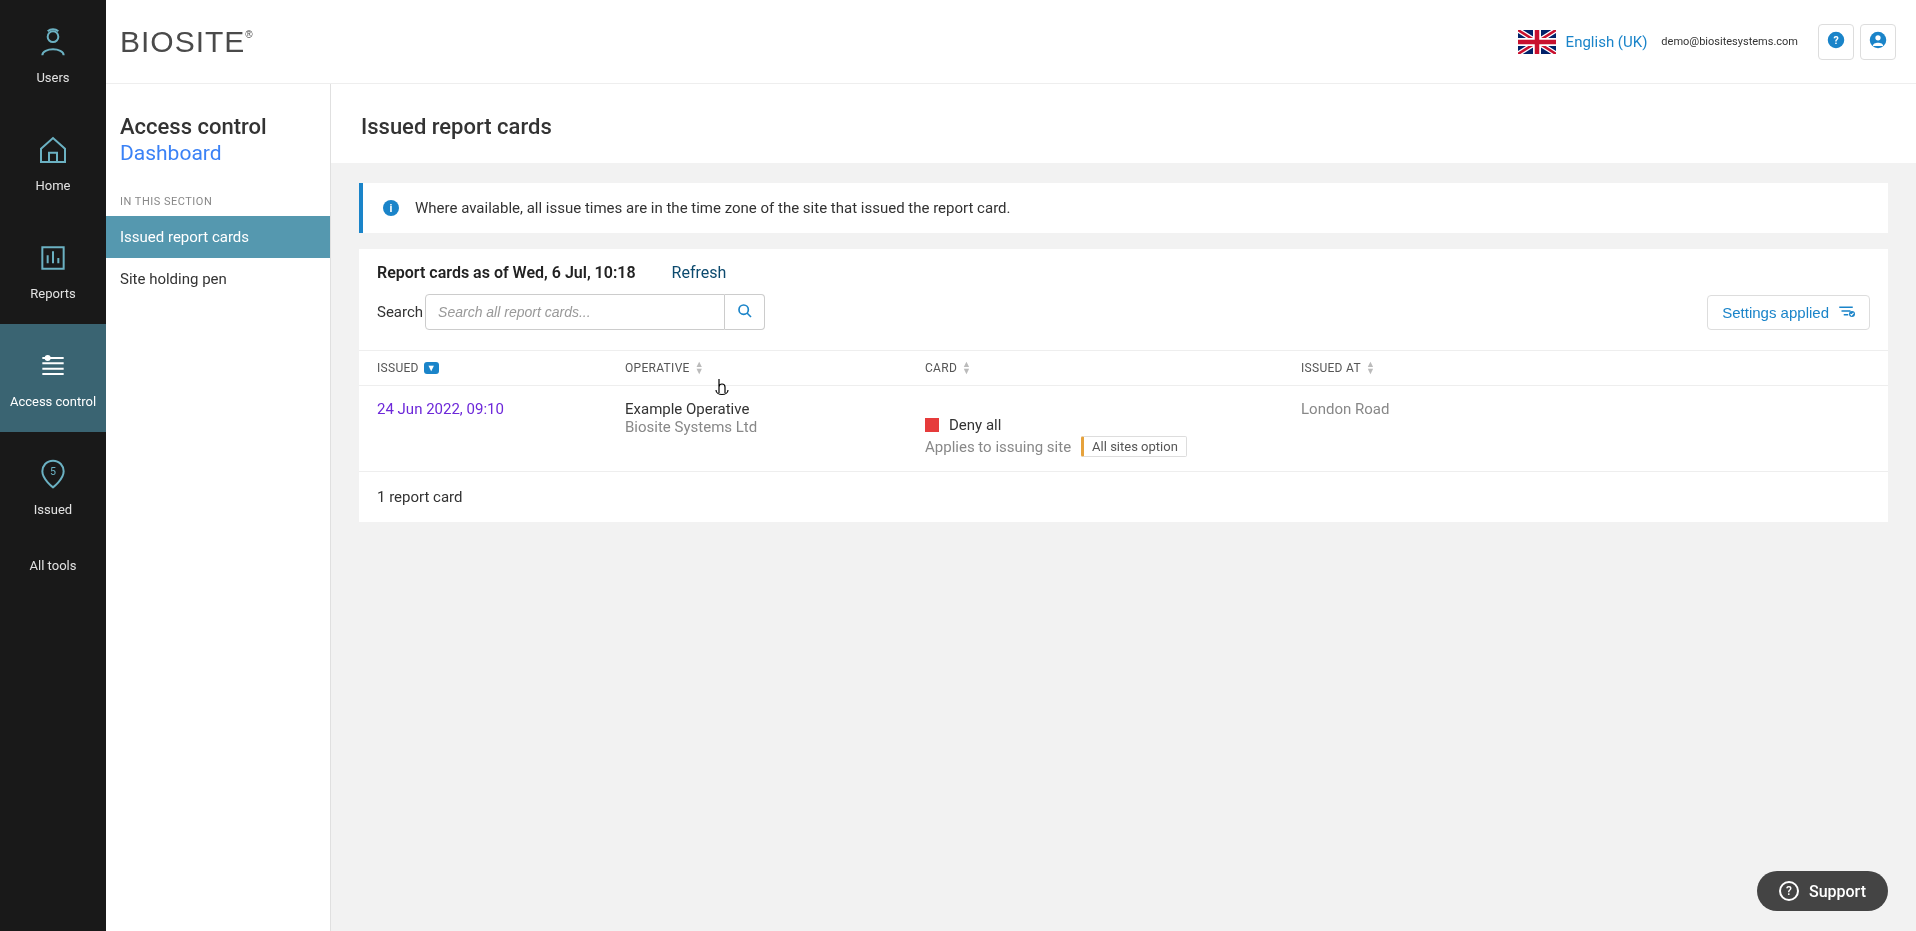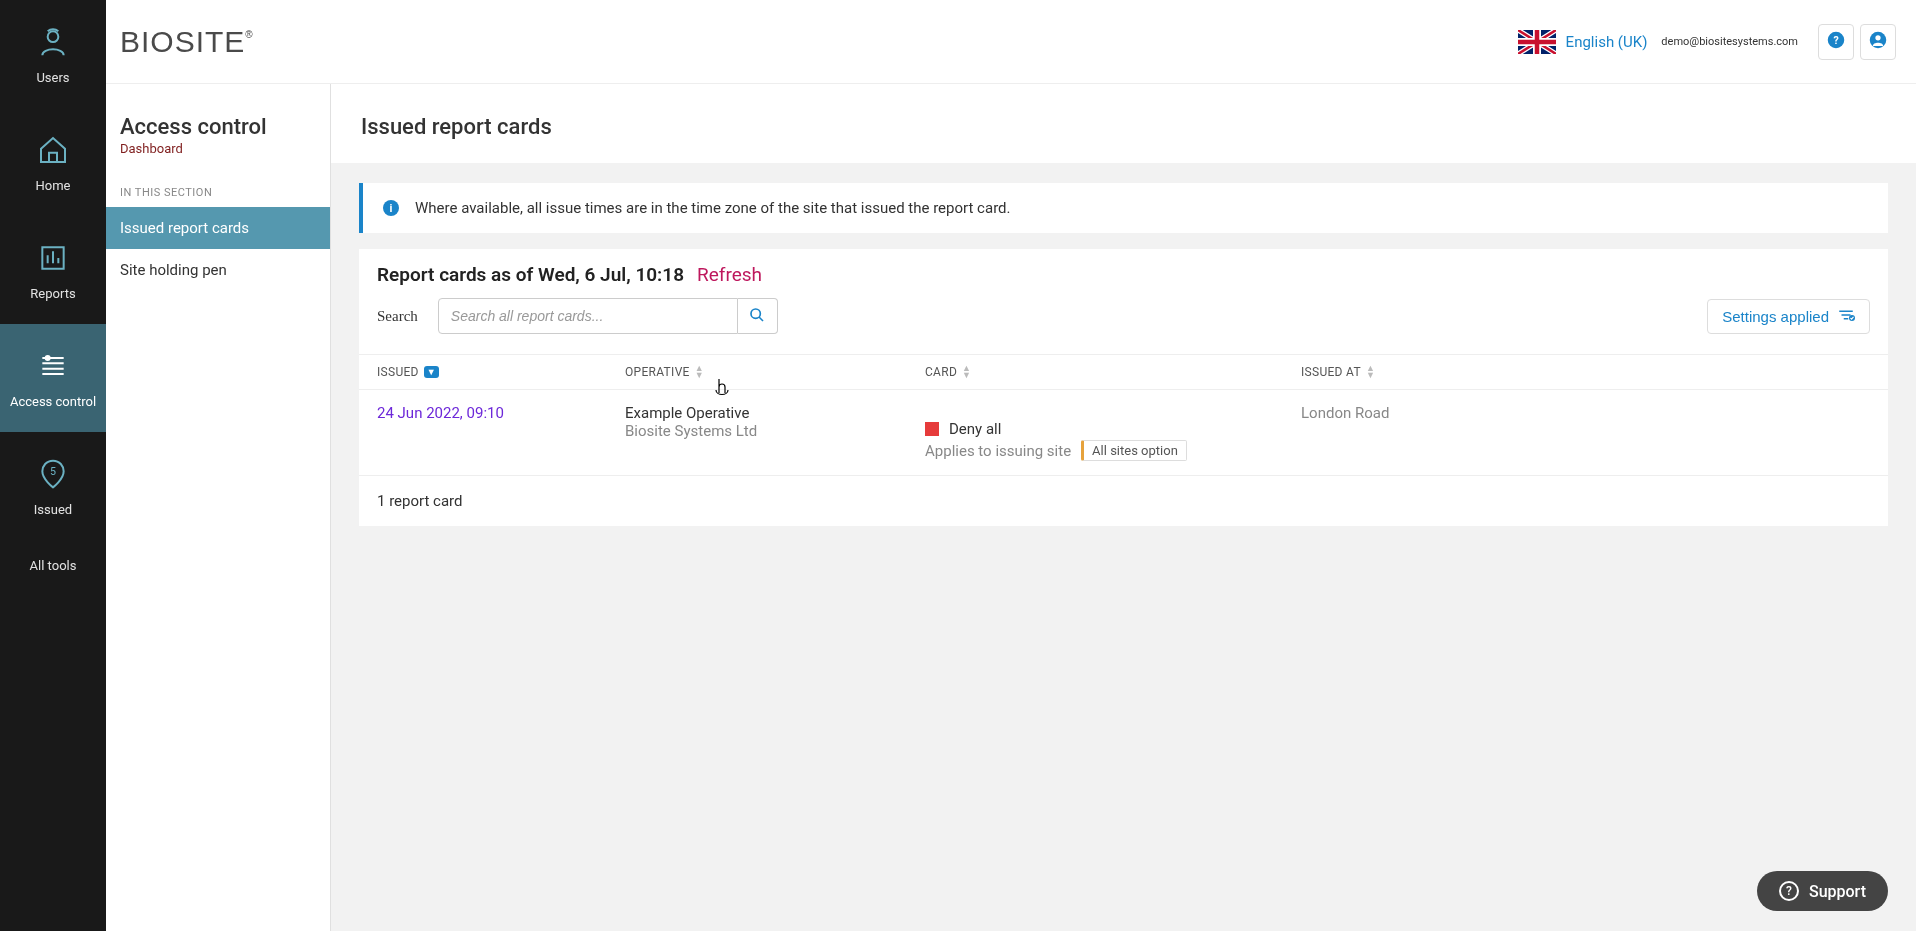--- a/index.html
+++ b/index.html
@@ -106,25 +106,25 @@
       padding-top: 30px;
       flex-shrink: 0;
     }
     .section-sidebar h2 {
       font-size: 22px;
       font-weight: 500;
       color: #333;
       padding: 0 14px;
     }
     .section-sidebar .dash-link {
-      color: #7f1d1d;
+      color: #3b82f6;
       padding: 2px 14px 20px 14px;
       display: block;
       cursor: pointer;
-      font-size: 13px;
+      font-size: 21px;
     }
     .section-label {
       font-size: 11px;
       color: #888;
       letter-spacing: 0.5px;
       padding: 10px 14px 8px;
     }
     .section-item {
       padding: 12px 14px;
       cursor: pointer;
@@ -177,31 +177,32 @@
       flex-shrink: 0;
     }
 
     .card-box {
       background: #fff;
     }
     .card-head {
       padding: 14px 18px 12px 18px;
       display: flex;
       align-items: center;
-      font-size: 19px;
+      font-size: 16px;
+      gap: 16px;
     }
     .card-head .timestamp-label { font-weight: 600; color: #222; }
-    .card-head .refresh { color: #be185d; margin-left: 13px; cursor: pointer; }
+    .card-head .refresh { color: #0c4a6e; margin-left: 20px; cursor: pointer; }
 
     .search-row {
       padding: 0 18px 20px 18px;
       display: flex;
       align-items: center;
     }
-    .search-row label { font-size: 15px; margin-right: 20px; color: #333; font-family: Liberation Serif, serif; }
+    .search-row label { font-size: 15px; margin-right: 2px; color: #333; }
     .search-input {
       width: 300px;
       height: 36px;
       border: 1px solid #ccc;
       border-radius: 4px 0 0 4px;
       padding: 0 12px;
       font-size: 14px;
       font-style: italic;
       color: #888;
     }

